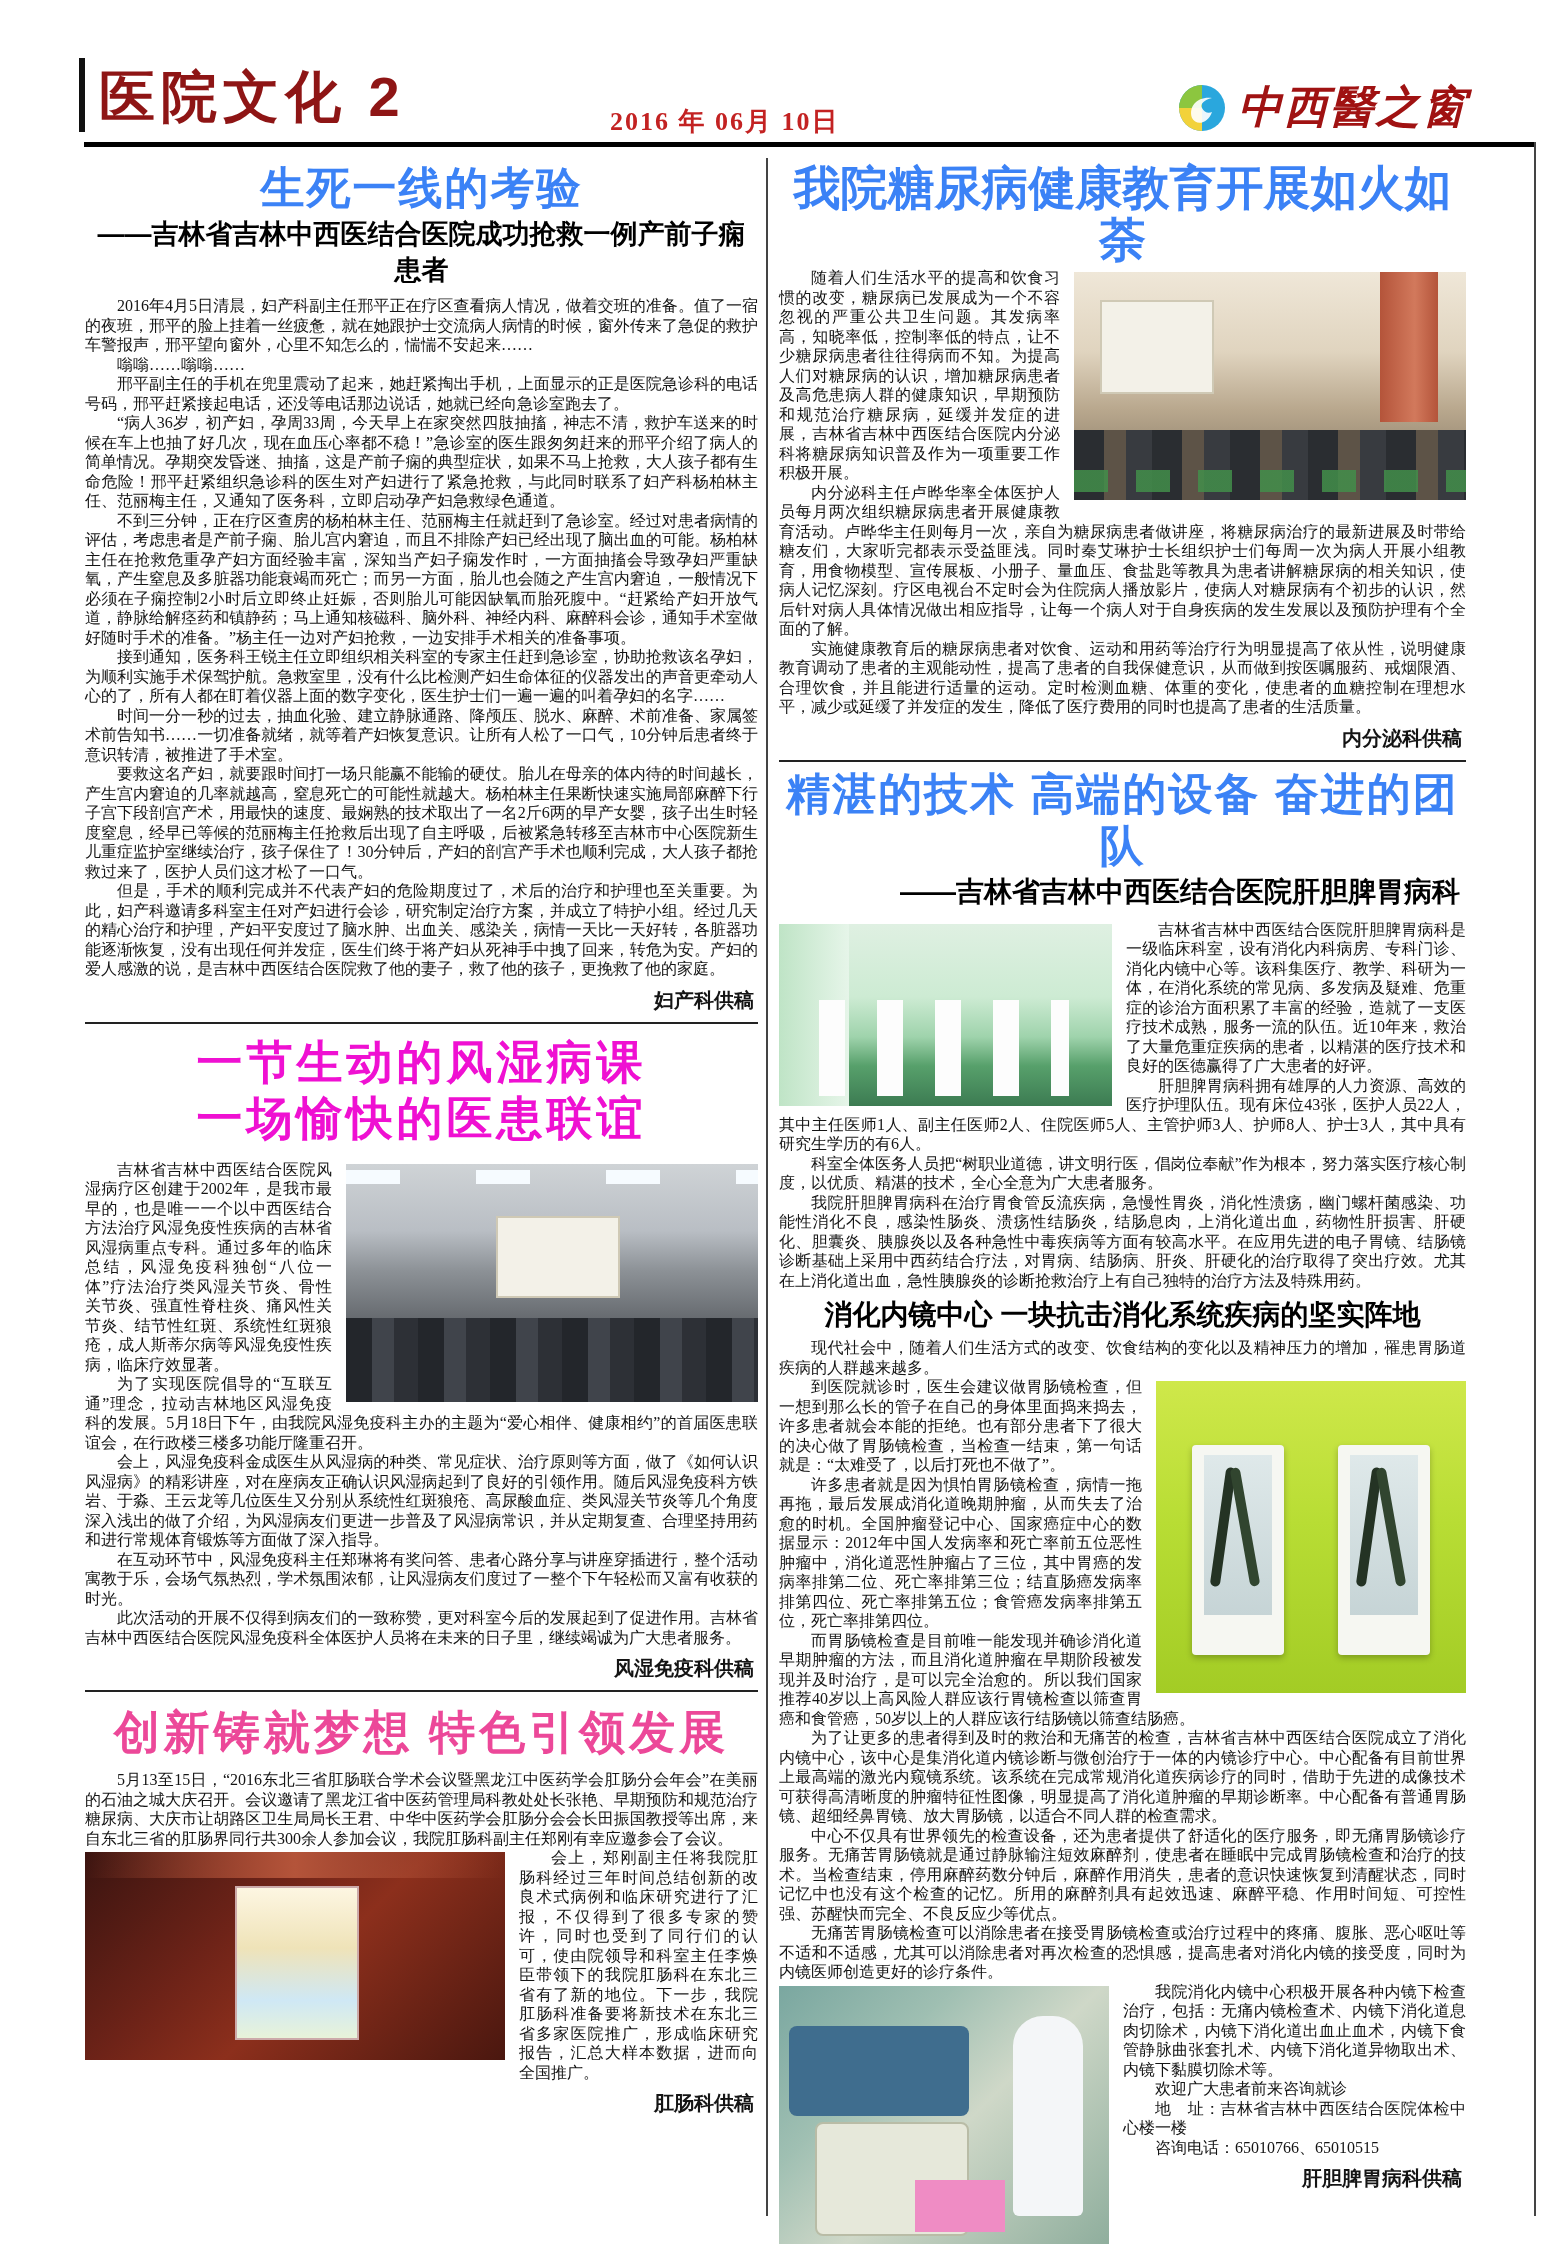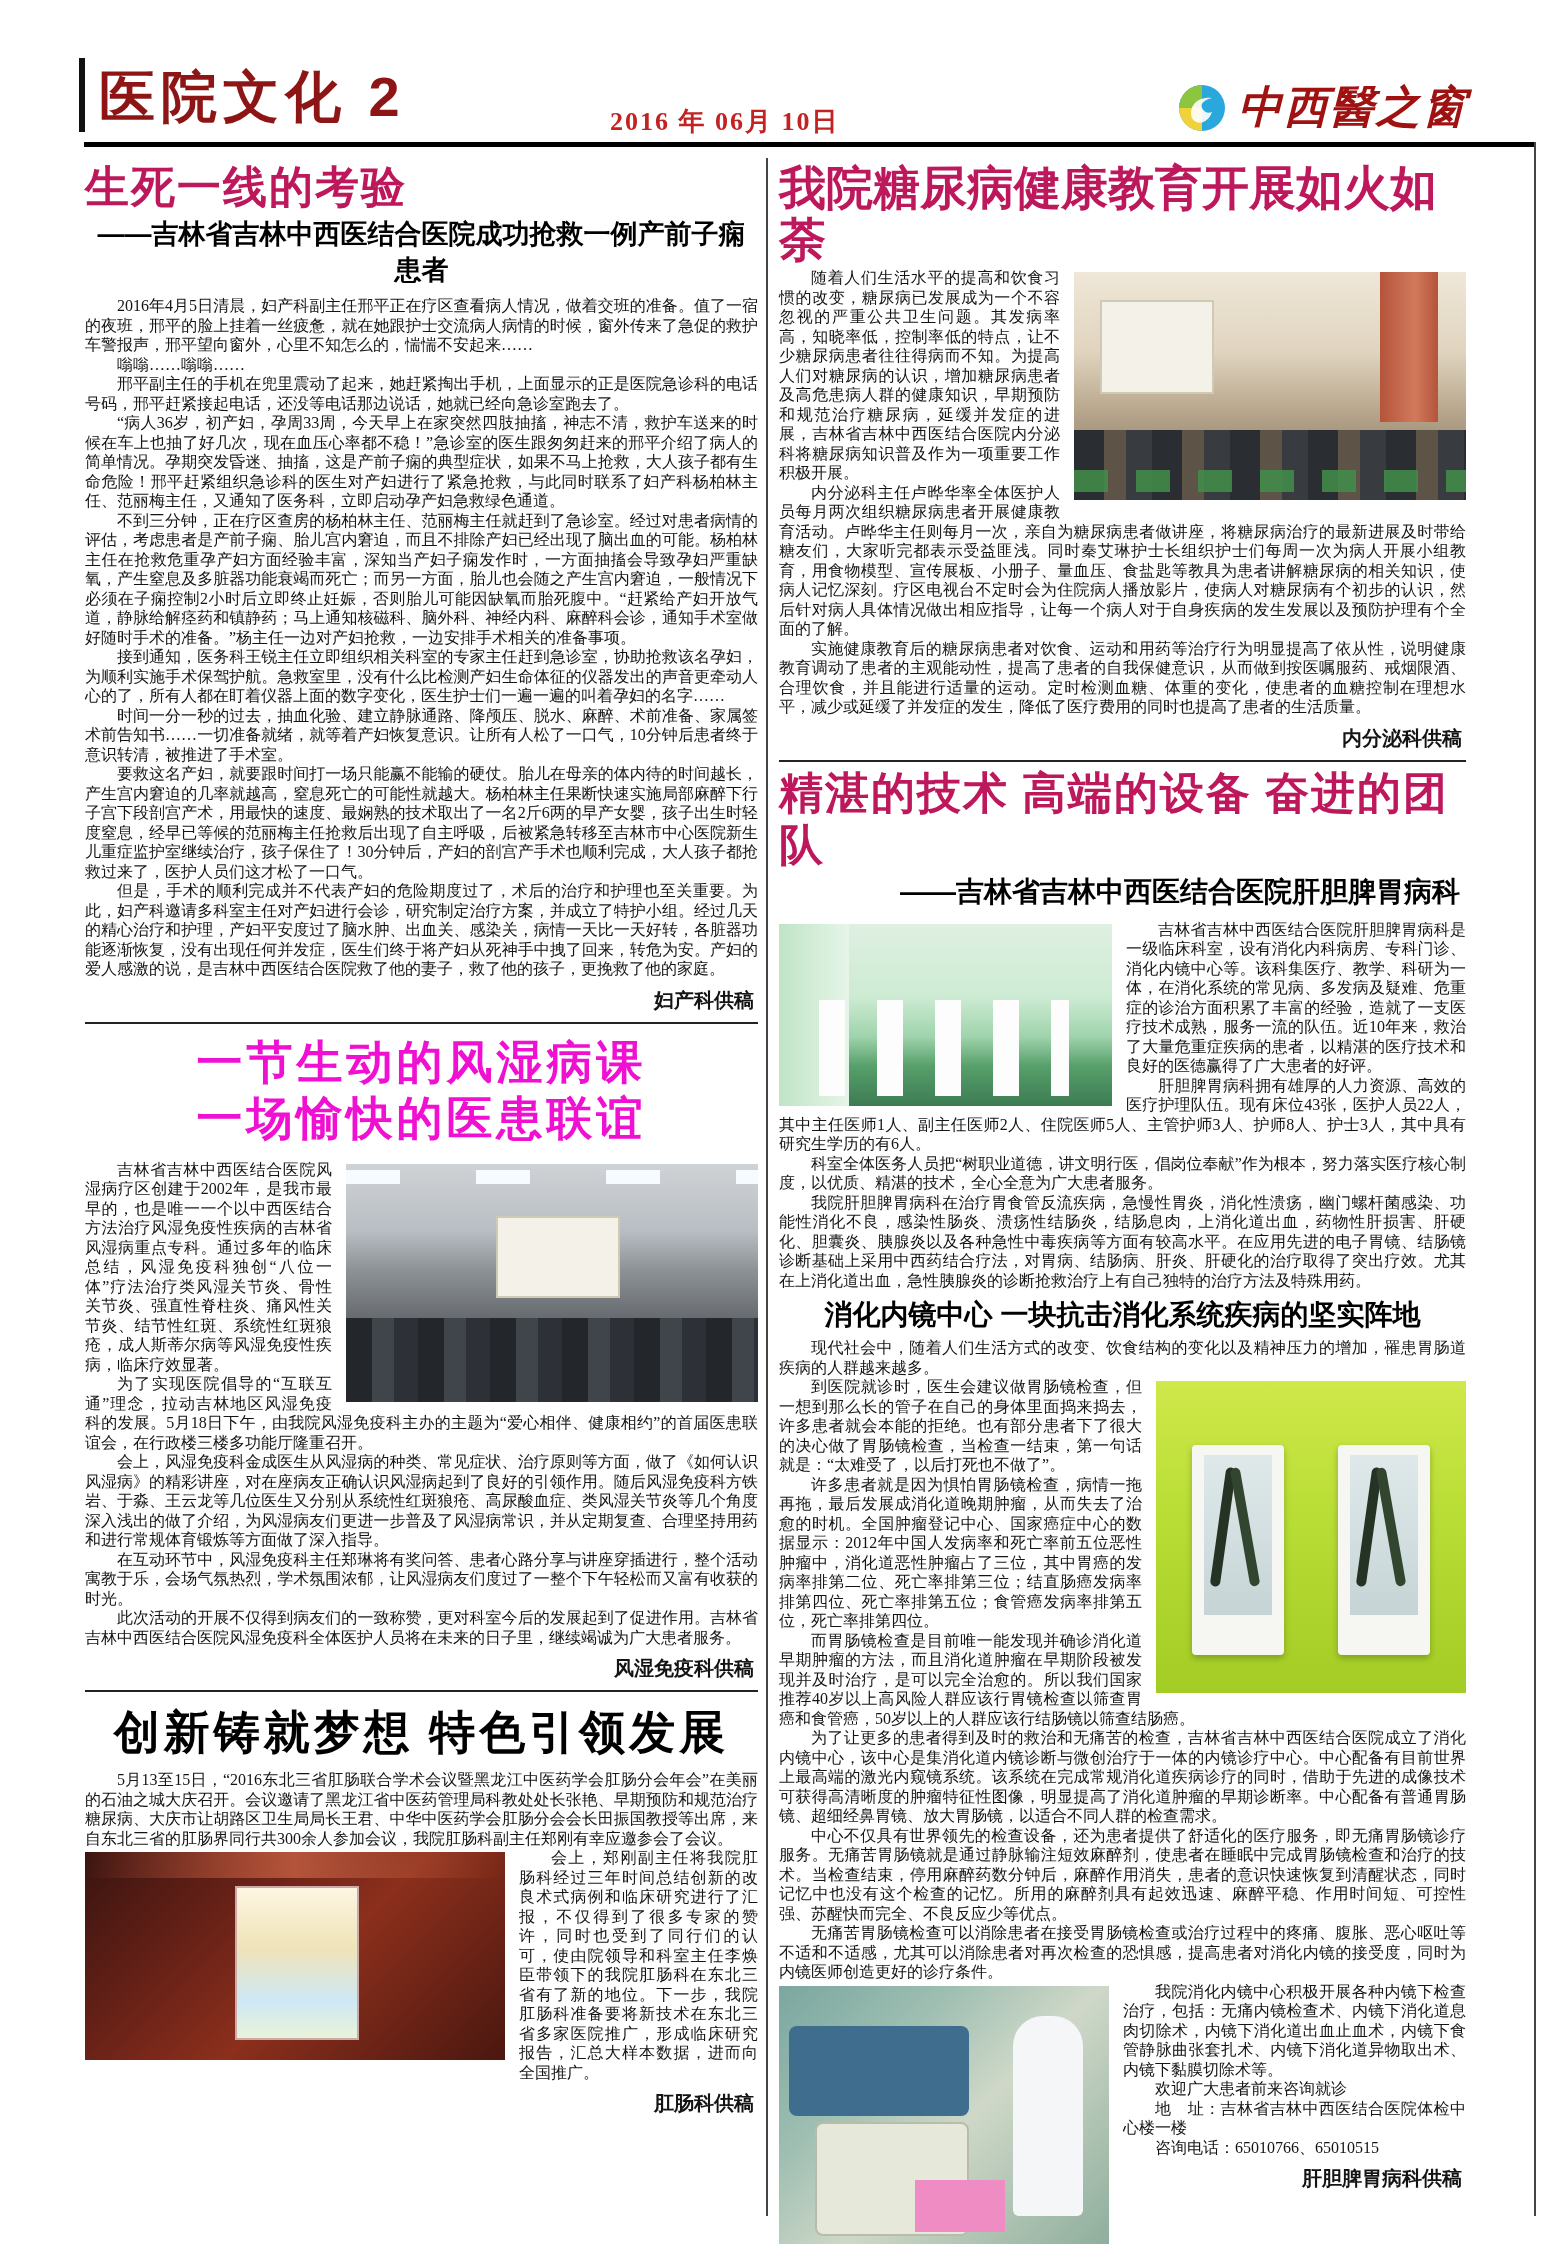--- a/index.html
+++ b/index.html
@@ -16,26 +16,26 @@
   .brand-name{font-size:44px;font-weight:bold;color:#a01212;font-style:italic;letter-spacing:2px;}
   .mast-rule{position:absolute;left:84px;top:142px;width:1452px;height:5px;background:#000;}
   .col-divider{position:absolute;left:766px;top:158px;width:2px;height:2058px;background:#444;}
   .right-border{position:absolute;left:1534px;top:142px;width:2px;height:2074px;background:#444;}
   
   .col{position:absolute;top:158px;}
   .left-col{left:85px;width:673px;}
   .right-col{left:779px;width:687px;}
   article{margin:0;}
   p.body{font-size:16px;line-height:19.5px;text-align:justify;margin:0;text-indent:2em;}
-  .t-blue{font-family:Liberation Serif, serif;color:#be185d;font-weight:bold;
-          text-align:left;font-size:44px;margin:4px 0 2px 0;line-height:52px;letter-spacing:2px;}
+  .t-blue{font-family:Liberation Sans, sans-serif;color:#3b82f6;font-weight:bold;
+          text-align:center;font-size:44px;margin:4px 0 2px 0;line-height:52px;letter-spacing:2px;}
   .t-blue.big{font-size:47px;letter-spacing:0;}
   .t-mag{font-family:"Liberation Sans","DejaVu Sans",sans-serif;color:#ef10d2;font-weight:bold;
          text-align:center;font-size:46px;line-height:56px;margin:10px 0 14px 0;letter-spacing:4px;}
-  .t-red{color:#000000;font-weight:bold;text-align:center;font-size:46px;line-height:54px;
+  .t-red{color:#ec4899;font-weight:bold;text-align:center;font-size:46px;line-height:54px;
          margin:14px 0 10px 0;letter-spacing:4px;font-family:"Liberation Serif","DejaVu Serif",serif;}
   .sub{font-family:"Liberation Sans","DejaVu Sans",sans-serif;font-weight:bold;color:#000;
        text-align:center;font-size:27px;margin:0 0 8px 0;line-height:36px;}
   .sub.r2{text-align:right;padding-right:6px;font-size:28px;margin:2px 0 10px 0;}
   .subhead{font-family:"Liberation Sans","DejaVu Sans",sans-serif;font-weight:bold;color:#000;
            text-align:center;font-size:28px;margin:8px 0 6px 0;line-height:34px;}
   .byline{font-family:"Liberation Sans","DejaVu Sans",sans-serif;font-weight:bold;
           font-size:20px;text-align:right;margin:8px 4px 6px 0;}
   hr.art-rule{border:none;border-top:2px solid #222;margin:8px 0 6px 0;}
   

